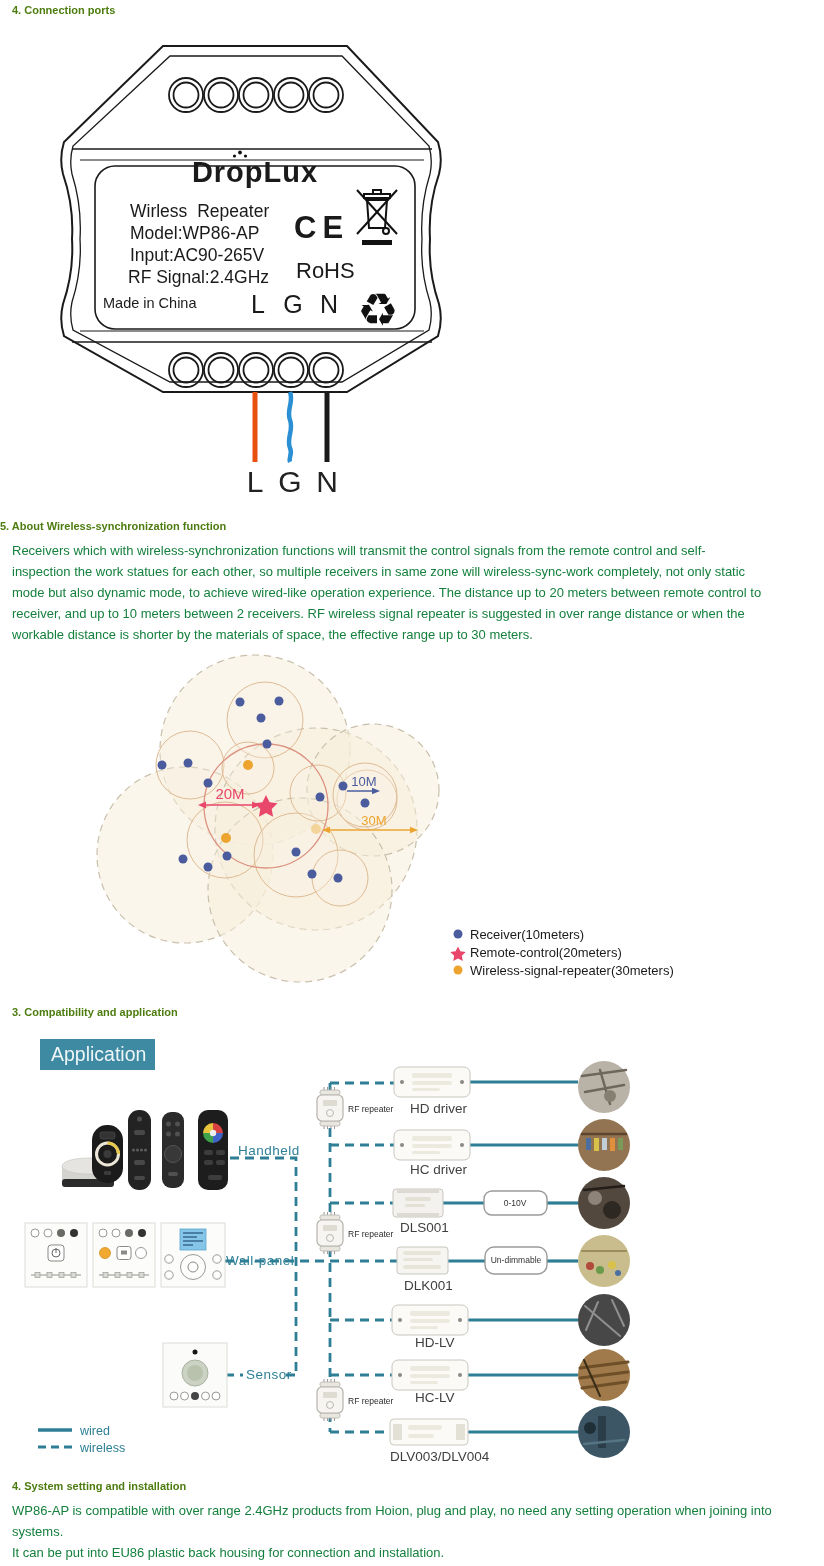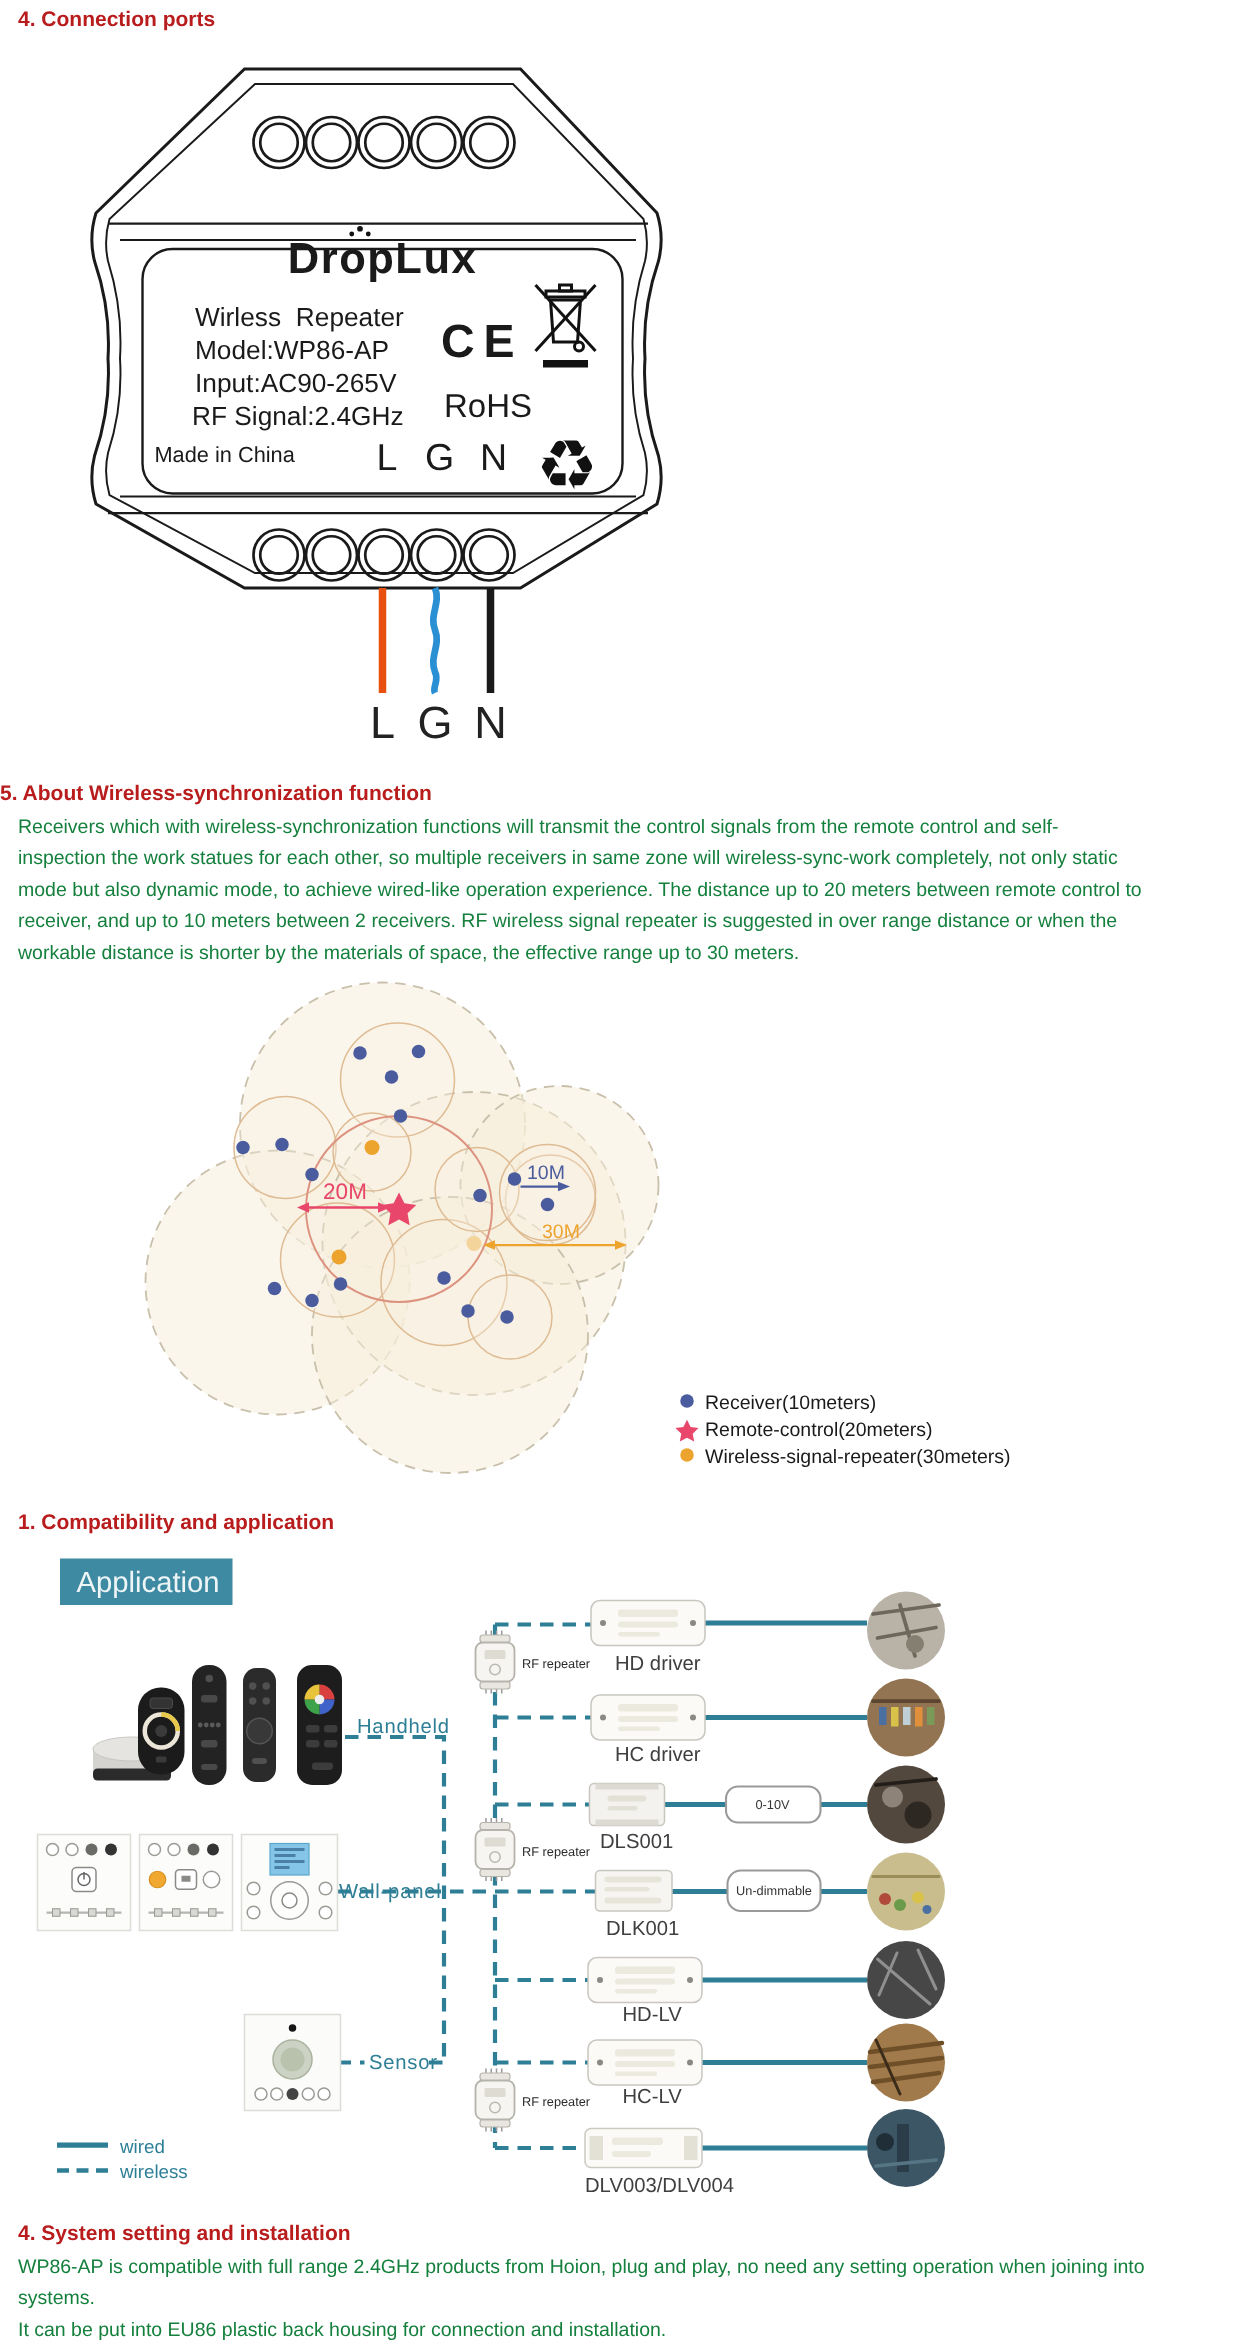--- a/index.html
+++ b/index.html
@@ -1,19 +1,19 @@
 <!DOCTYPE html>
 <html><head>
 <meta charset="utf-8">
 <style>
   html,body{margin:0;padding:0;background:#fff;}
   .page{position:relative;width:824px;height:1566px;background:#fff;overflow:hidden;
         font-family:"Liberation Sans",sans-serif;}
   .abs{position:absolute;}
-  .h{font-size:14px;font-weight:bold;color:#b91c1c;}
+  .h{font-size:11px;font-weight:bold;color:#4d7c0f;}
   .body-text{font-size:13px;line-height:21px;color:#15803d;white-space:pre-line;width:812px;}
   svg text{font-family:"Liberation Sans",sans-serif;}
   .devtxt{fill:#1a1a1a;}
   .teal-txt{fill:#2e7f96;}
   .row-label{font-size:13.5px;fill:#3f3f3f;}
   .tiny{font-size:8.5px;fill:#2a2a2a;}
 </style>
 </head>
 <body>
 
@@ -181,21 +181,21 @@
     <g>
       <circle cx="368" cy="284" r="4.5" fill="#4a5c9e"></circle>
       <text x="380" y="289" font-size="13" fill="#1a1a1a">Receiver(10meters)</text>
       <path d="M368,296.5 L370.4,301.3 L375.7,302 L371.8,305.8 L372.8,311 L368,308.5 L363.2,311 L364.2,305.8 L360.3,302 L365.6,301.3 Z" fill="#e8476b"></path>
       <text x="380" y="307" font-size="13" fill="#1a1a1a">Remote-control(20meters)</text>
       <circle cx="368" cy="320" r="4.5" fill="#eda42f"></circle>
       <text x="380" y="325" font-size="13" fill="#1a1a1a">Wireless-signal-repeater(30meters)</text>
     </g>
   </svg>
 
-  <div class="abs h" style="left:12px;top:1006px;">1. Compatibility and application</div>
+  <div class="abs h" style="left:12px;top:1006px;">3. Compatibility and application</div>
 
   <svg class="abs" style="left:0;top:1030px;" width="824" height="450" viewBox="0 0 824 450">
     <defs>
       <g id="drv">
         <rect x="0" y="0" width="76" height="30" rx="6" fill="#fbfaf6" stroke="#c8c6bf" stroke-width="1"></rect>
         <circle cx="8" cy="15" r="2" fill="#8a8a85"></circle>
           <circle cx="68" cy="15" r="2" fill="#8a8a85"></circle>
         <rect x="18" y="6" width="40" height="5" rx="2" fill="#eceade"></rect>
         <rect x="18" y="14" width="40" height="4" rx="2" fill="#eceade"></rect>
         <rect x="18" y="21" width="28" height="3" rx="1.5" fill="#eceade"></rect>
@@ -466,17 +466,17 @@
 
     <g>
       <line x1="38" y1="400" x2="72" y2="400" stroke="#2e7f96" stroke-width="3.5"></line>
       <text x="80" y="405" font-size="12.5" class="teal-txt">wired</text>
       <line x1="38" y1="417" x2="72" y2="417" stroke="#2e7f96" stroke-width="3" stroke-dasharray="8 5"></line>
       <text x="80" y="422" font-size="12.5" class="teal-txt">wireless</text>
     </g>
   </svg>
 
   <div class="abs h" style="left:12px;top:1480px;">4. System setting and installation</div>
-  <div class="abs body-text" style="left:12px;top:1500px;">WP86-AP is compatible with full range 2.4GHz products from Hoion, plug and play, no need any setting operation when joining into
+  <div class="abs body-text" style="left:12px;top:1500px;">WP86-AP is compatible with over range 2.4GHz products from Hoion, plug and play, no need any setting operation when joining into
 systems.
 It can be put into EU86 plastic back housing for connection and installation.</div>
 
 </div>
 
 </body></html>

